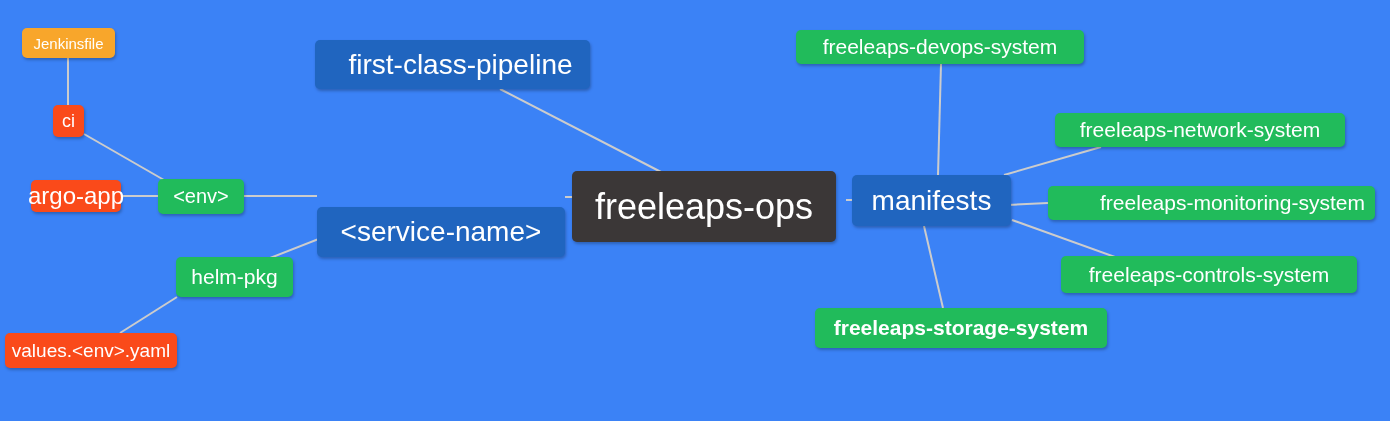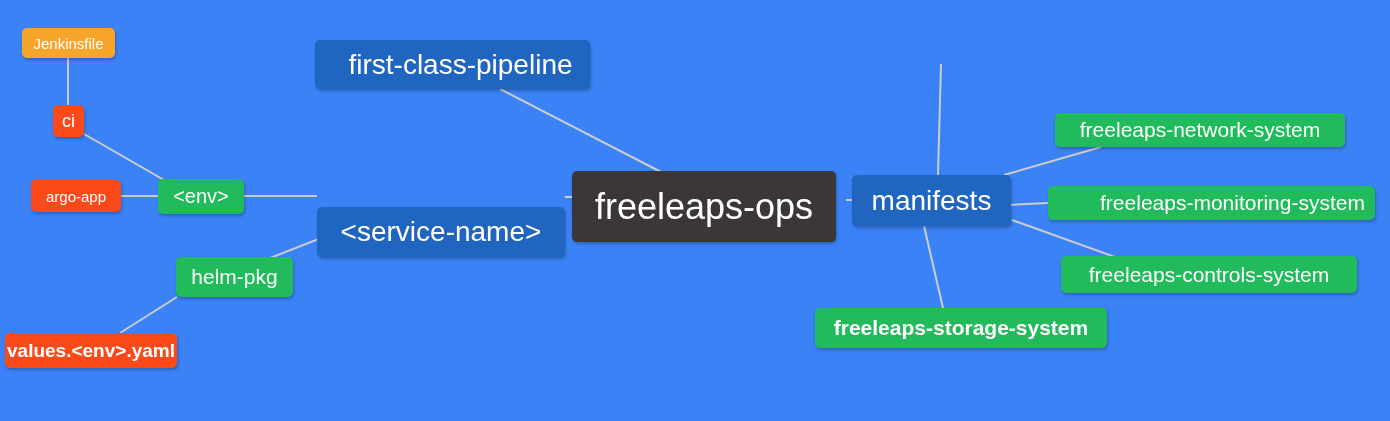--- a/index.html
+++ b/index.html
@@ -22,21 +22,21 @@
     cursor:pointer;
     box-sizing:border-box;
   }
   
   .n-root       {left:572px; top:171px; width:264px; height:71px; font-size:36px;}
   .n-pipeline   {left:315px; top:40px;  width:275px; height:49px; font-size:28px;padding-left:16px;}
   .n-service    {left:317px; top:172px; width:248px; height:50px; font-size:28px;}
   .n-manifests  {left:852px; top:175px; width:159px; height:51px; font-size:28px;}
   .n-env        {left:158px; top:179px; width:86px;  height:35px; font-size:20px;}
   .n-helm       {left:148px; top:257px; width:117px; height:40px; font-size:21px;}
-  .n-argo       {left:31px;  top:180px; width:90px;  height:32px; font-size:15px;}
+  .n-argo       {left:31px;  top:180px; width:90px;  height:32px; font-size:24px;}
   .n-ci         {left:53px;  top:105px; width:31px;  height:32px; font-size:18px;}
   .n-jenkins    {left:22px;  top:28px;  width:93px;  height:30px; font-size:15px;}
   .n-values     {left:5px;   top:333px; width:172px; height:35px; font-size:19px;}
   .n-devops     {left:796px; top:30px;  width:288px; height:34px; font-size:21px;}
   .n-network    {left:1055px;top:113px; width:290px; height:34px; font-size:21px;}
   .n-monitoring {left:1048px;top:186px; width:327px; height:34px; font-size:21px;padding-left:42px;}
   .n-controls   {left:1061px;top:256px; width:296px; height:37px; font-size:21px;}
   .n-storage    {left:815px; top:308px; width:292px; height:40px; font-size:21px;font-weight:bold;}
 </style>
 </head>
@@ -66,30 +66,31 @@
   <div class="node n-jenkins" style="background-color: rgb(248, 166, 43);">Jenkinsfile</div>
 
   <div class="node n-ci" style="background-color: rgb(250, 74, 26);">ci</div>
 
   <div class="node n-argo" style="background-color: rgb(250, 74, 26);">argo-app</div>
 
   <div class="node n-env" style="background-color: rgb(33, 187, 91);">&lt;env&gt;</div>
 
   <div class="node n-helm" style="background-color: rgb(33, 187, 91); margin-left: 28px;">helm-pkg</div>
 
-  <div class="node n-values" style="background-color: rgb(250, 74, 26); font-weight: bold;">values.&lt;env&gt;.yaml</div>
+  <div class="node n-values" style="background-color: rgb(250, 74, 26);">values.&lt;env&gt;.yaml</div>
 
   <div class="node n-pipeline" style="background-color: rgb(32, 101, 191);">first-class-pipeline</div>
 
   <div class="node n-service" style="background-color: rgb(32, 101, 191); margin-top: 35px;">&lt;service-name&gt;</div>
 
   <div class="node n-root" style="background-color: rgb(59, 55, 55);">freeleaps-ops</div>
 
   <div class="node n-manifests" style="background-color: rgb(32, 101, 191);">manifests</div>
 
+  <div class="node n-devops" style="background-color: rgb(33, 187, 91);">freeleaps-devops-system</div>
 
   <div class="node n-network" style="background-color: rgb(33, 187, 91);">freeleaps-network-system</div>
 
   <div class="node n-monitoring" style="background-color: rgb(33, 187, 91);">freeleaps-monitoring-system</div>
 
   <div class="node n-controls" style="background-color: rgb(33, 187, 91);">freeleaps-controls-system</div>
 
   <div class="node n-storage" style="background-color: rgb(33, 187, 91);">freeleaps-storage-system</div>
 
 </div>

